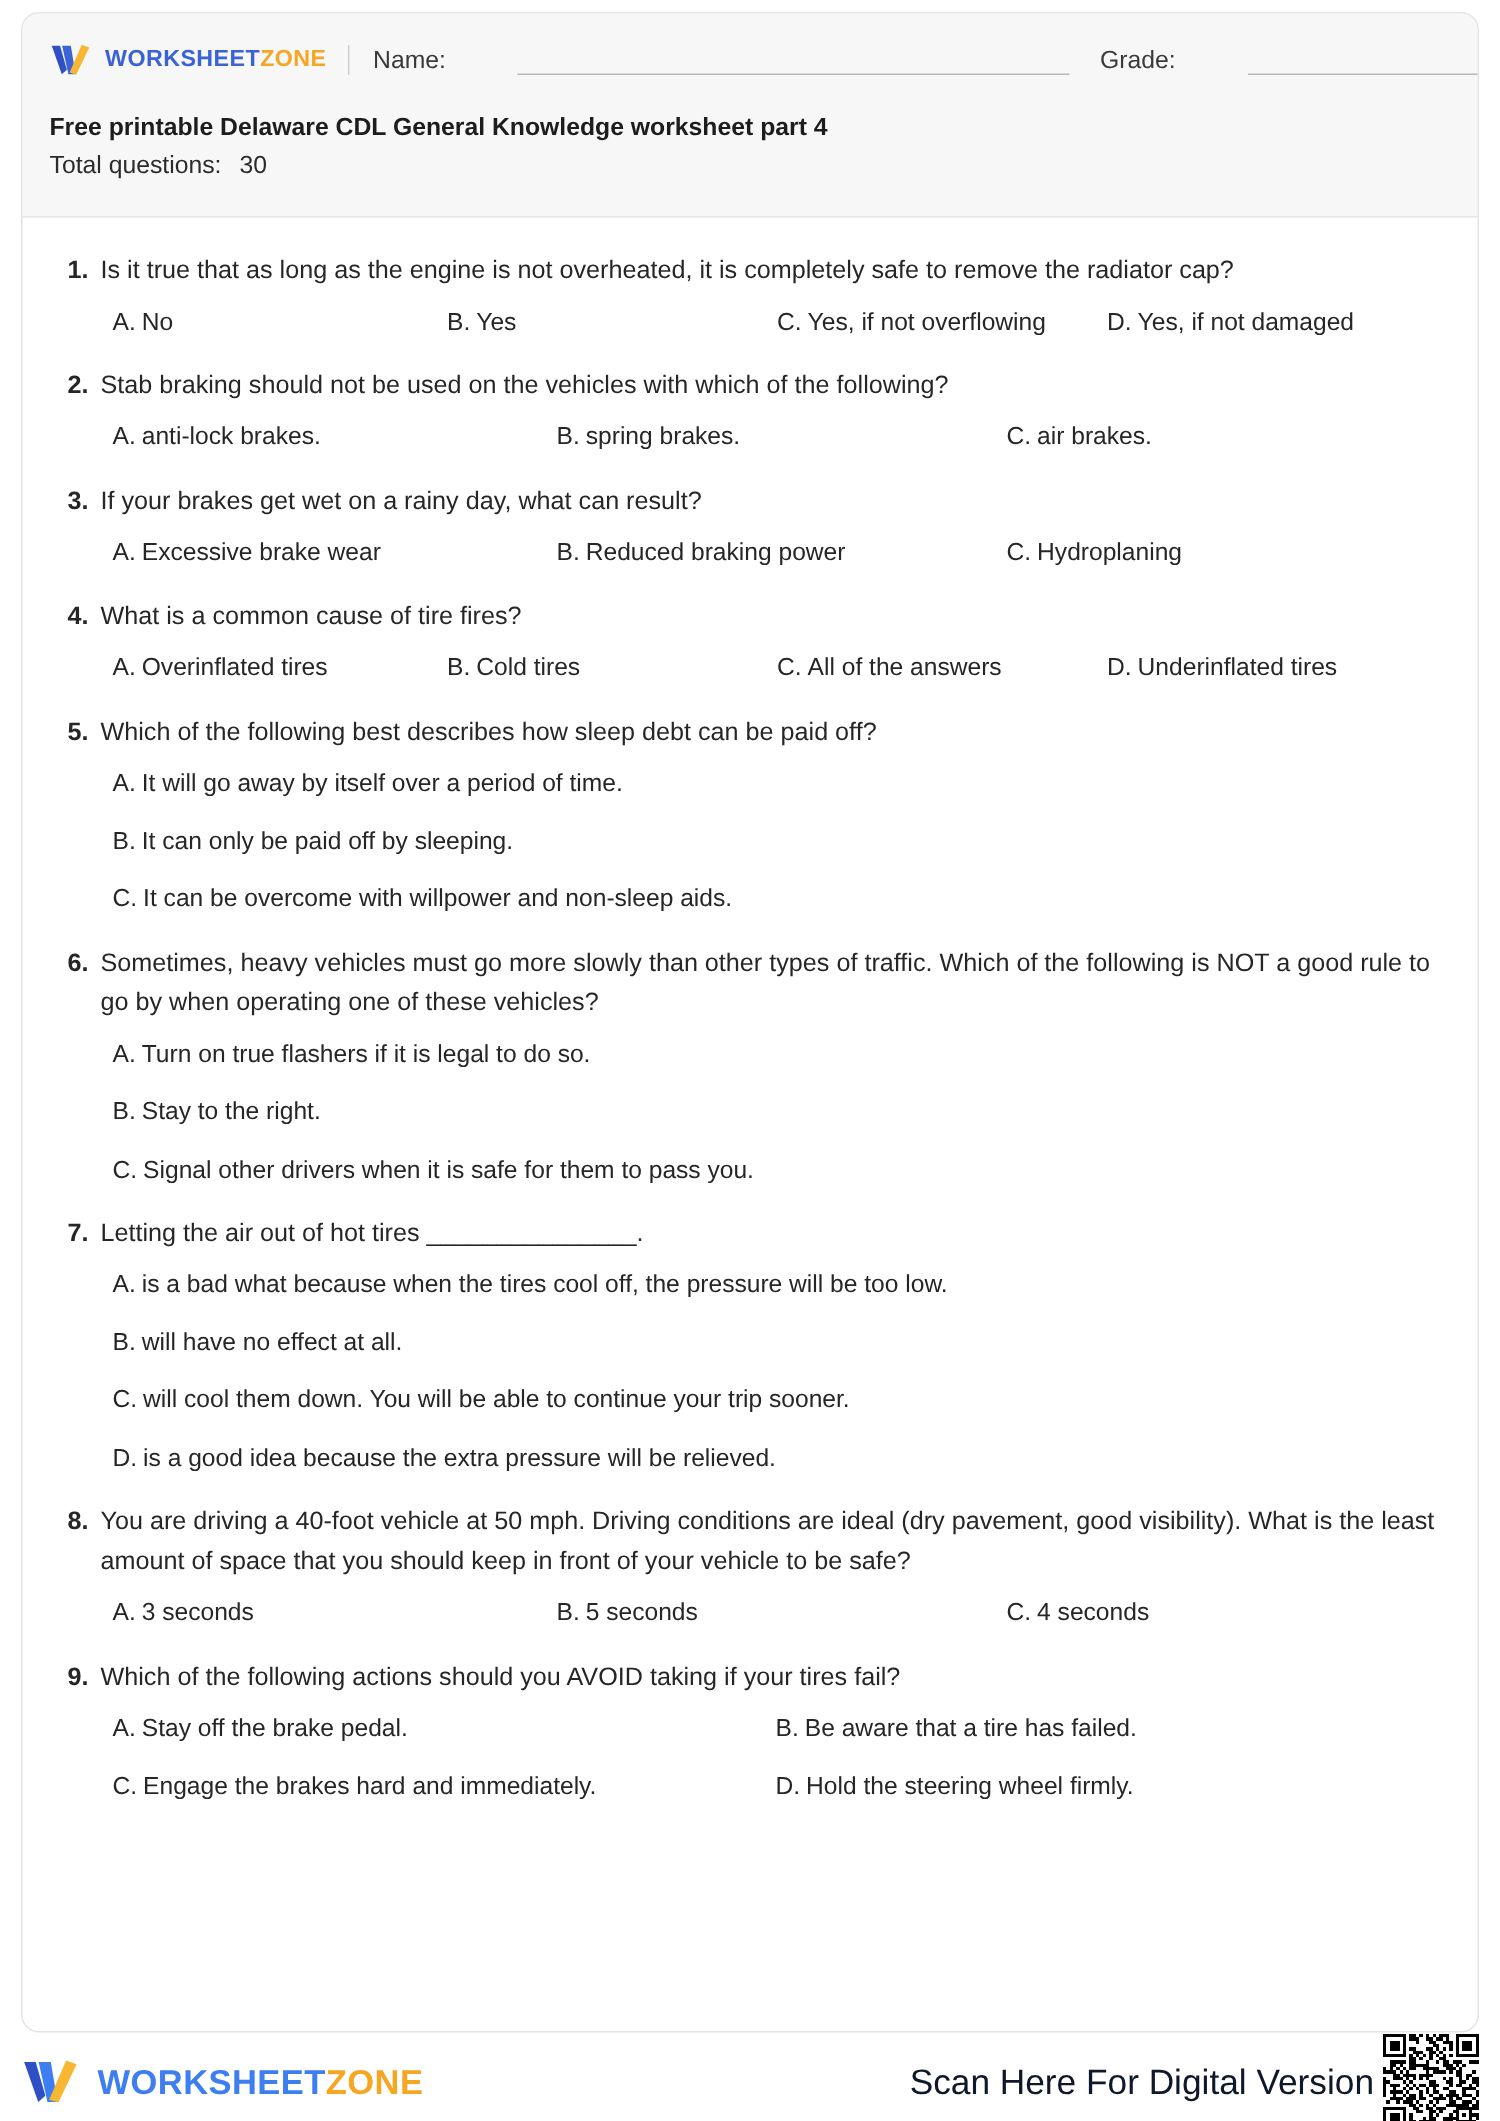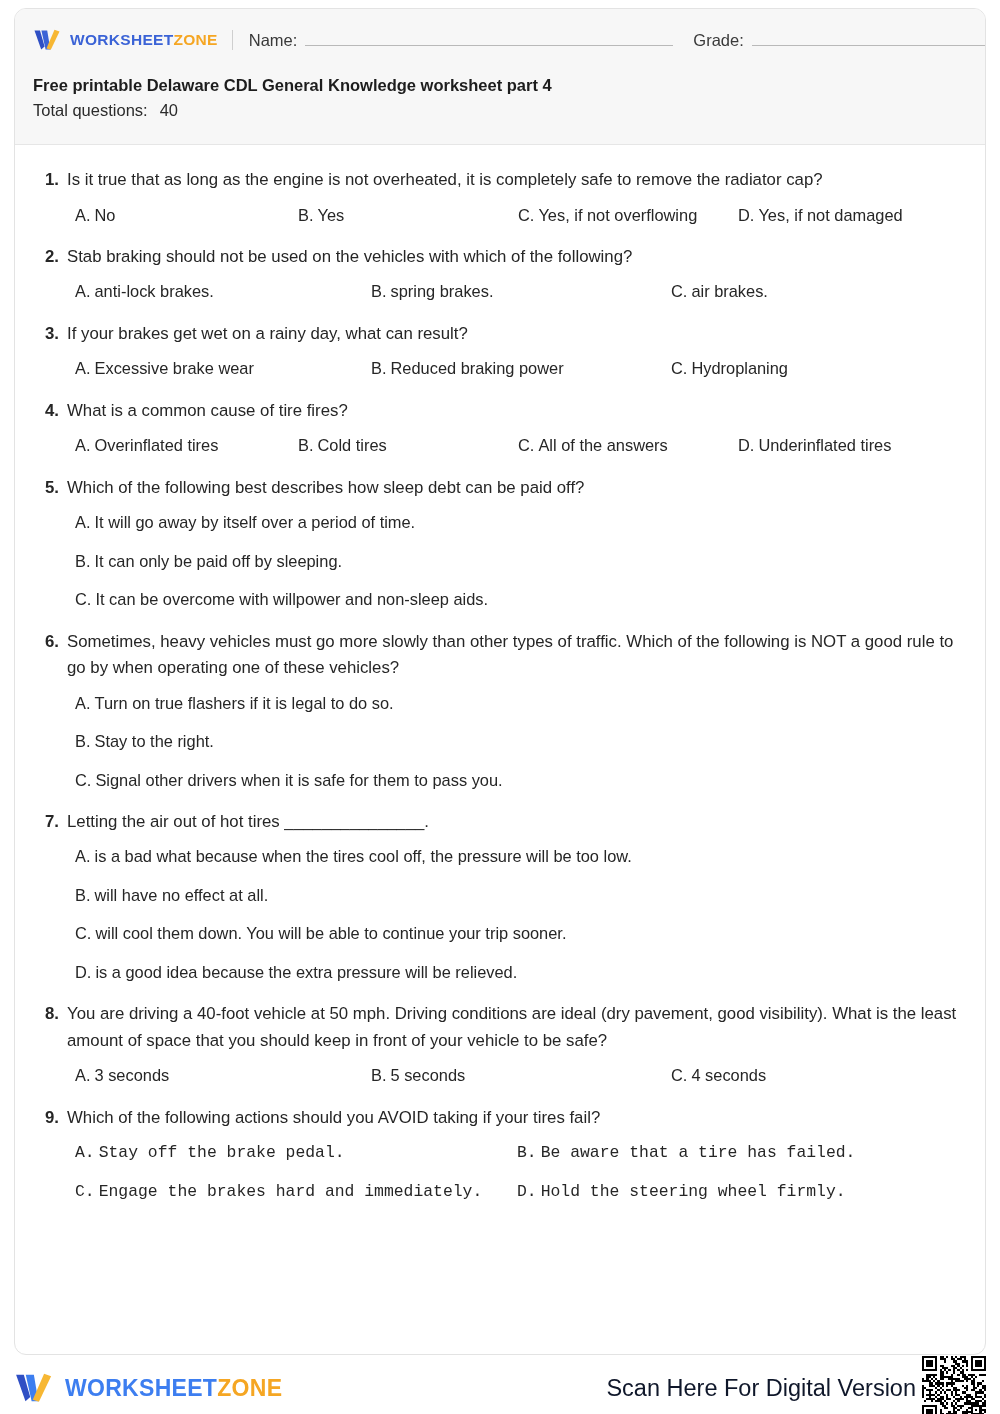--- a/index.html
+++ b/index.html
@@ -59,23 +59,24 @@
 
   .logo-divider {
     width: 1px;
     height: 20px;
     background: #cfcfcf;
     margin: 0 16px 0 14px;
     flex: 0 0 auto;
   }
   .field {
     display: flex;
-    align-items: flex-start;
+    align-items: flex-end;
     font-size: 16.5px;
     color: #3a3a3a;
+    gap: 40px;
   }
   .field-name { flex: 0 0 auto; }
   .field-name--grade { margin-left: 20px; }
   .field-line {
     border-bottom: 1px solid #b9b9b9;
     margin-left: 8px;
     height: 14px;
   }
   .line-name { width: 368px; }
   .line-grade { width: 278px; }
@@ -132,21 +133,21 @@
   .options.cols-stack .opt { display: block; margin-bottom: 13px; }
   .options.cols-stack .opt:last-child { margin-bottom: 0; }
 
   .options.cols-grid {
     display: grid;
     row-gap: 13px;
   }
   .grid-4 { grid-template-columns: 223px 220px 220px auto; }
   .grid-3 { grid-template-columns: 296px 300px auto; }
   .grid-3b { grid-template-columns: 296px 300px auto; }
-  .grid-2 { grid-template-columns: 442px auto; font-family: Liberation Mono, monospace; }
+  .grid-2 { grid-template-columns: 442px auto; }
 
   .opt-letter { margin-right: 4px; }
 
   
   .page-footer {
     position: absolute;
     left: 14px;
     top: 1366px;
     width: 972px;
     height: 44px;
@@ -212,21 +213,21 @@
 
       <div class="field">
         <span class="field-name field-name--grade">Grade:</span>
         <span class="field-line line-grade"></span>
       </div>
 
     </div>
 
     <div class="header-meta">
       <div class="worksheet-title">Free printable Delaware CDL General Knowledge worksheet part 4</div>
-      <div class="total-row"><span>Total questions:</span><span class="total-count">40</span></div>
+      <div class="total-row"><span>Total questions:</span><span class="total-count">30</span></div>
     </div>
   </div>
 
   <div class="page-body" id="question-list">
       <div class="question">
         <div class="q-head">
           <span class="q-num">1.</span>
           <span class="q-text">Is it true that as long as the engine is not overheated, it is completely safe to remove the radiator cap?</span>
         </div>
         <div class="options cols-grid grid-4">

